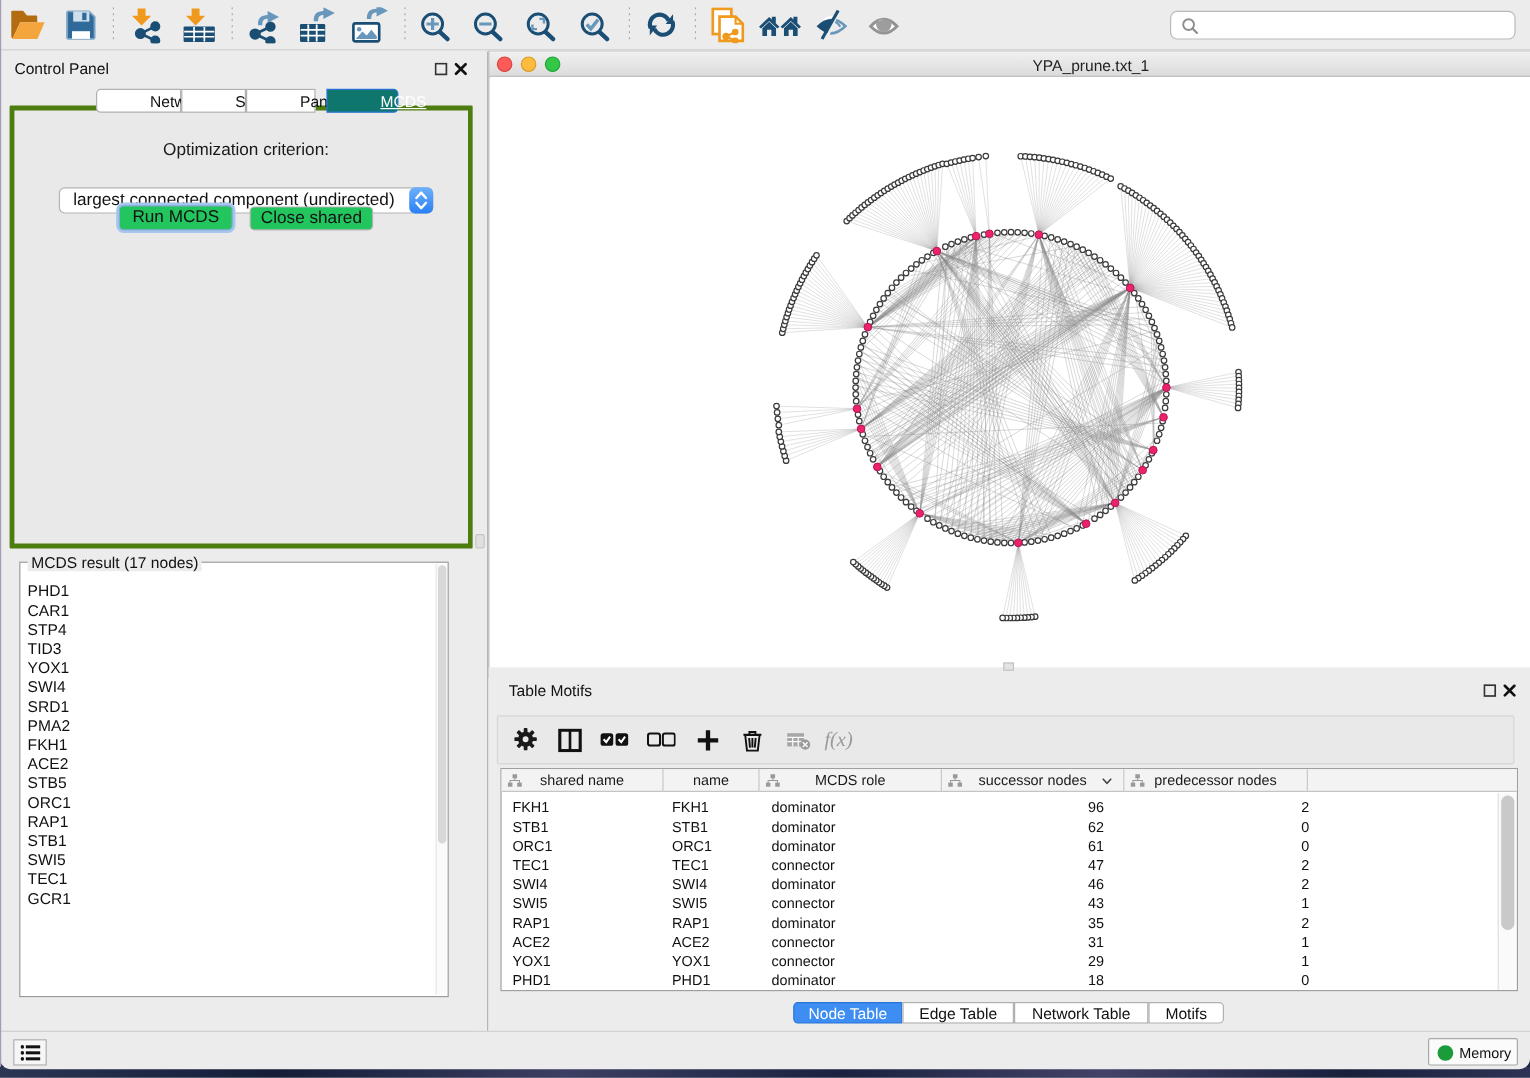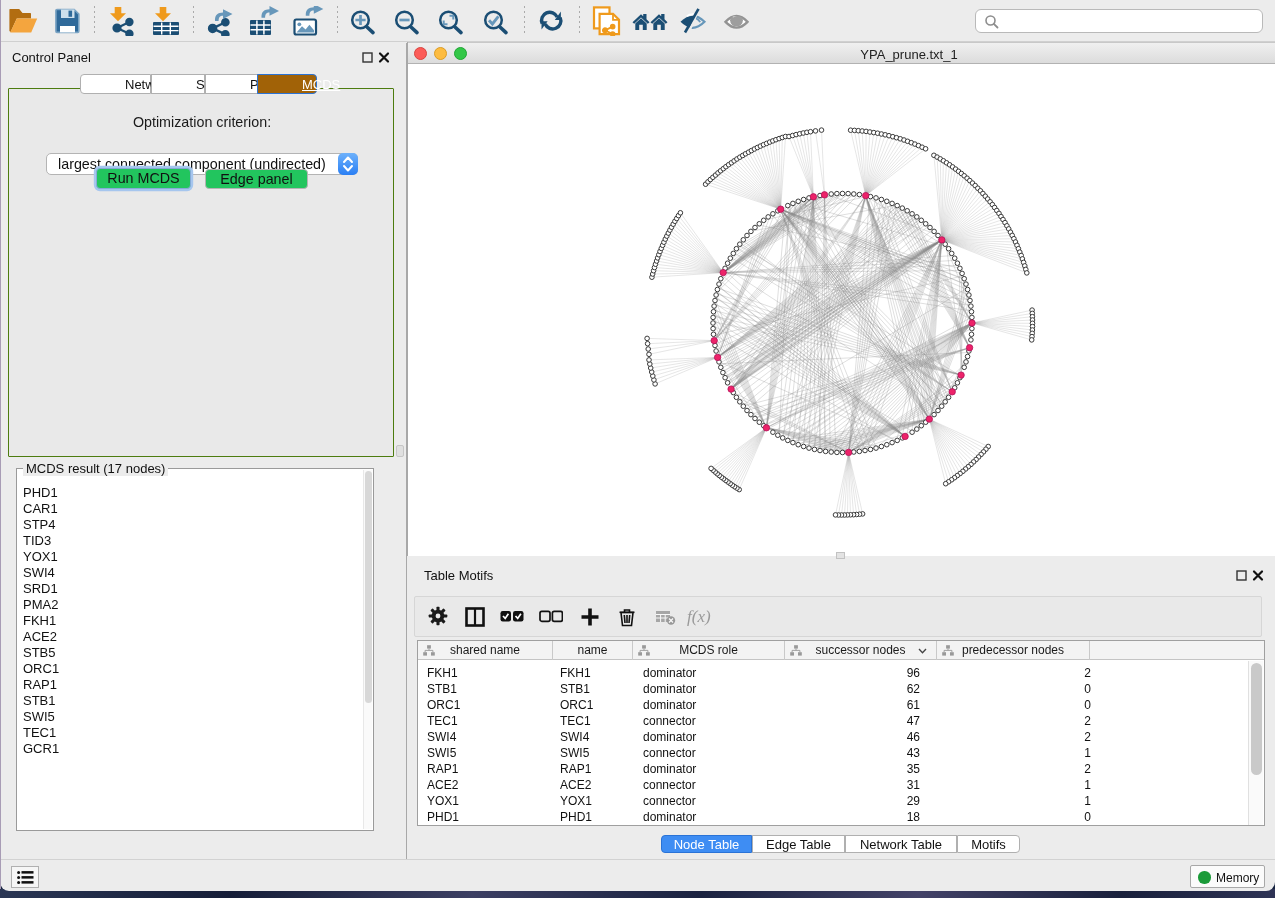--- a/index.html
+++ b/index.html
@@ -10,21 +10,21 @@
 
 #toolbar { position:absolute; left:0; top:0; width:1275px; height:42px; background:#ececec; border-bottom:1px solid #d0d0d0; }
 .tbsep { position:absolute; top:6px; width:1px; height:30px; background-image:linear-gradient(#aaa 40%, rgba(0,0,0,0) 0%); background-size:1px 5px; }
 #searchbox { position:absolute; left:975px; top:9px; width:288px; height:24px; background:#fff; border:1px solid #b9b9b9; border-radius:6px; }
 
 
 #cpanel { position:absolute; left:0; top:43px; width:406px; height:816px; background:#ececec; }
 #cpanel-title { position:absolute; left:12px; top:7px; font-size:13px; color:#111; }
 #tabs { position:absolute; left:80px; top:31px; height:20px; z-index:3; }
 .tab { position:absolute; top:0; height:20px; background:#fff; border:1px solid #b0b0b0; font-size:13px; color:#111; text-align:center; line-height:19px;padding-left:44px; }
-#tabbox { position:absolute; left:8px; top:45px; width:386px; height:369px; background:#e9e9e9; border:1px solid #4d7c0f; border-radius:1px; }
+#tabbox { position:absolute; left:8px; top:45px; width:386px; height:369px; background:#e9e9e9; border:4px solid #4d7c0f; border-radius:1px; }
 #optlabel { position:absolute; left:0; top:25px; width:386px; text-align:center; font-size:14.3px; color:#1a1a1a; }
 #dropdown { position:absolute; left:37px; top:47px; width:312px; height:22px; background:#fff; border:1px solid #b4b4b4; border-radius:5px;margin-top:17px; }
 #dropdown .txt { position:absolute; left:11px; top:2px; font-size:14.3px; color:#111; }
 #dropdown .stepper { position:absolute; right:-1px; top:-1px; width:20px; height:22px; border-radius:5px; background:linear-gradient(#6db1fb,#2a7ff4); }
 .btn { position:absolute; height:20px; background:#22c55e; border:1px solid #b4b4b4; border-radius:4px; font-size:14.3px; color:#111; text-align:center; line-height:19px; }
 #runbtn { left:87px; top:79px; width:95px; height:21px; box-shadow:0 0 0 2.2px #a6c6ee; border-color:#86abd7; }
 #closebtn { left:196px; top:80px; width:103px; }
 
 #mcdsbox { position:absolute; left:16px; top:425px; width:358px; height:363px; border:1px solid #9a9a9a; background:#fff; }
 #mcdslegend { position:absolute; left:6px; top:-8px; background:#ececec; font-size:13px; color:#111; padding:0 3px; }
@@ -215,35 +215,35 @@
     <svg style="position:absolute;left:362px;top:9px;width:12px;height:12px;" viewBox="0 0 12 12">
       <rect x="1" y="1" width="9" height="9" fill="none" stroke="#333" stroke-width="1.4"></rect>
     </svg>
 <svg style="position:absolute;left:378px;top:8px;width:12px;height:13px;" viewBox="0 0 12 12">
       <path d="M2 2 L10 10 M10 2 L2 10" stroke="#111" stroke-width="2.2" stroke-linecap="round"></path>
     </svg>
   <div id="tabs">
       <div class="tab" style="left:0px;width:71px;border-radius:4px 0 0 4px;">Network</div>
       <div class="tab" style="left:71px;width:54px;border-radius:0;">Style</div>
       <div class="tab" style="left:125px;width:58px;border-radius:0;">Panel</div>
-      <div class="tab" style="left:177px;width:60px;border-radius:0 4px 4px 0;background:#a16207;color:#fff;border-color:#2a73d6;text-decoration:underline;">MCDS</div>
+      <div class="tab" style="left:192px;width:60px;border-radius:0 4px 4px 0;background:#0f766e;color:#fff;border-color:#2a73d6;text-decoration:underline;">MCDS</div>
     </div>
   <div id="tabbox">
     <div id="optlabel">Optimization criterion:</div>
     <div id="dropdown">
         <span class="txt">largest connected component (undirected)</span>
         <span class="stepper">
           <svg style="position:absolute;left:3px;top:2px;width:14px;height:18px;" viewBox="0 0 14 18">
             <path d="M3 7 L7 2.5 L11 7" fill="none" stroke="#fff" stroke-width="2" stroke-linecap="round" stroke-linejoin="round"></path>
             <path d="M3 11 L7 15.5 L11 11" fill="none" stroke="#fff" stroke-width="2" stroke-linecap="round" stroke-linejoin="round"></path>
           </svg>
         </span>
       </div>
     <div id="runbtn" class="btn">Run MCDS</div>
-    <div id="closebtn" class="btn">Edge panel</div>
+    <div id="closebtn" class="btn">Close shared</div>
   </div>
   <div id="mcdsbox">
     <div id="mcdslegend">MCDS result (17 nodes)</div>
     <div id="mcdslist">PHD1<br>CAR1<br>STP4<br>TID3<br>YOX1<br>SWI4<br>SRD1<br>PMA2<br>FKH1<br>ACE2<br>STB5<br>ORC1<br>RAP1<br>STB1<br>SWI5<br>TEC1<br>GCR1</div>
     <div id="mcdssb">
         <div style="position:absolute;left:1px;top:1px;width:7px;height:232px;background:#d8d8d8;border-radius:4px;"></div>
       </div>
   </div>
   <div id="cp-statusline"></div>
   <div id="listbtn">

